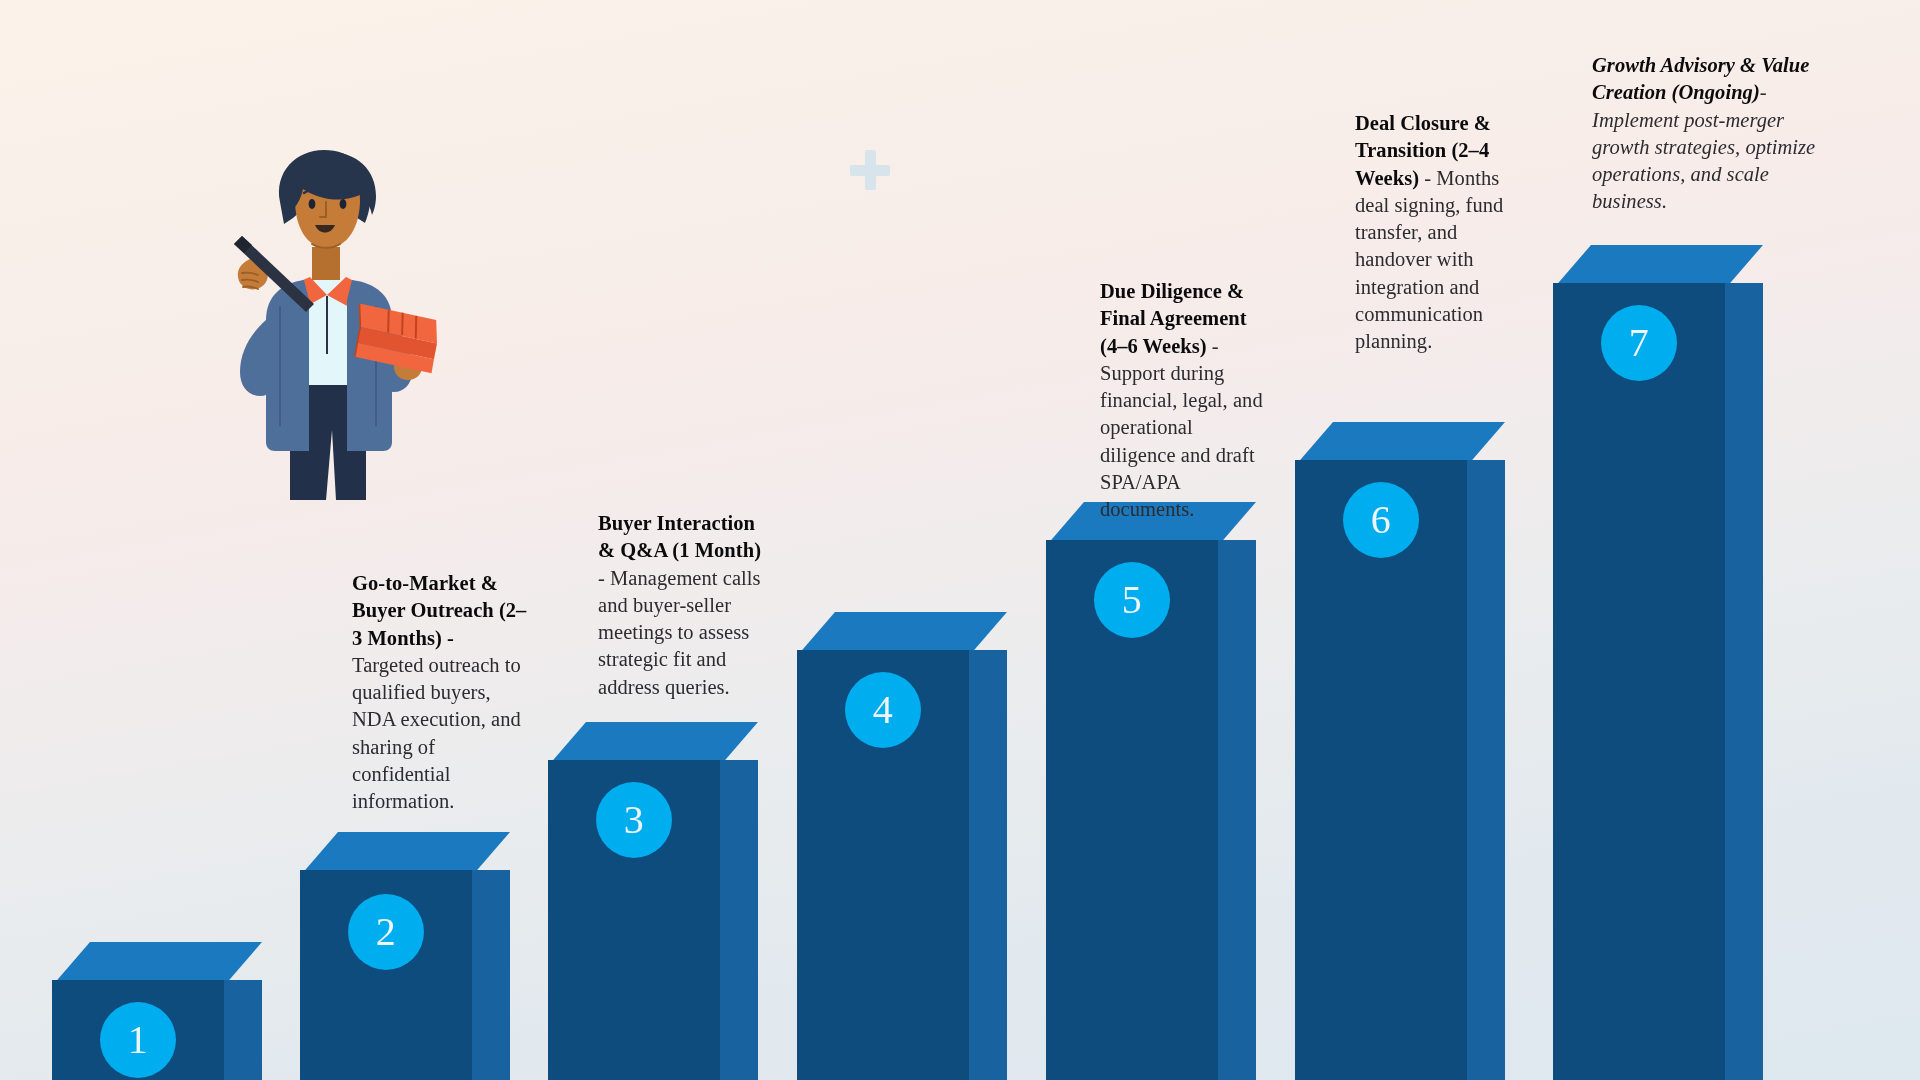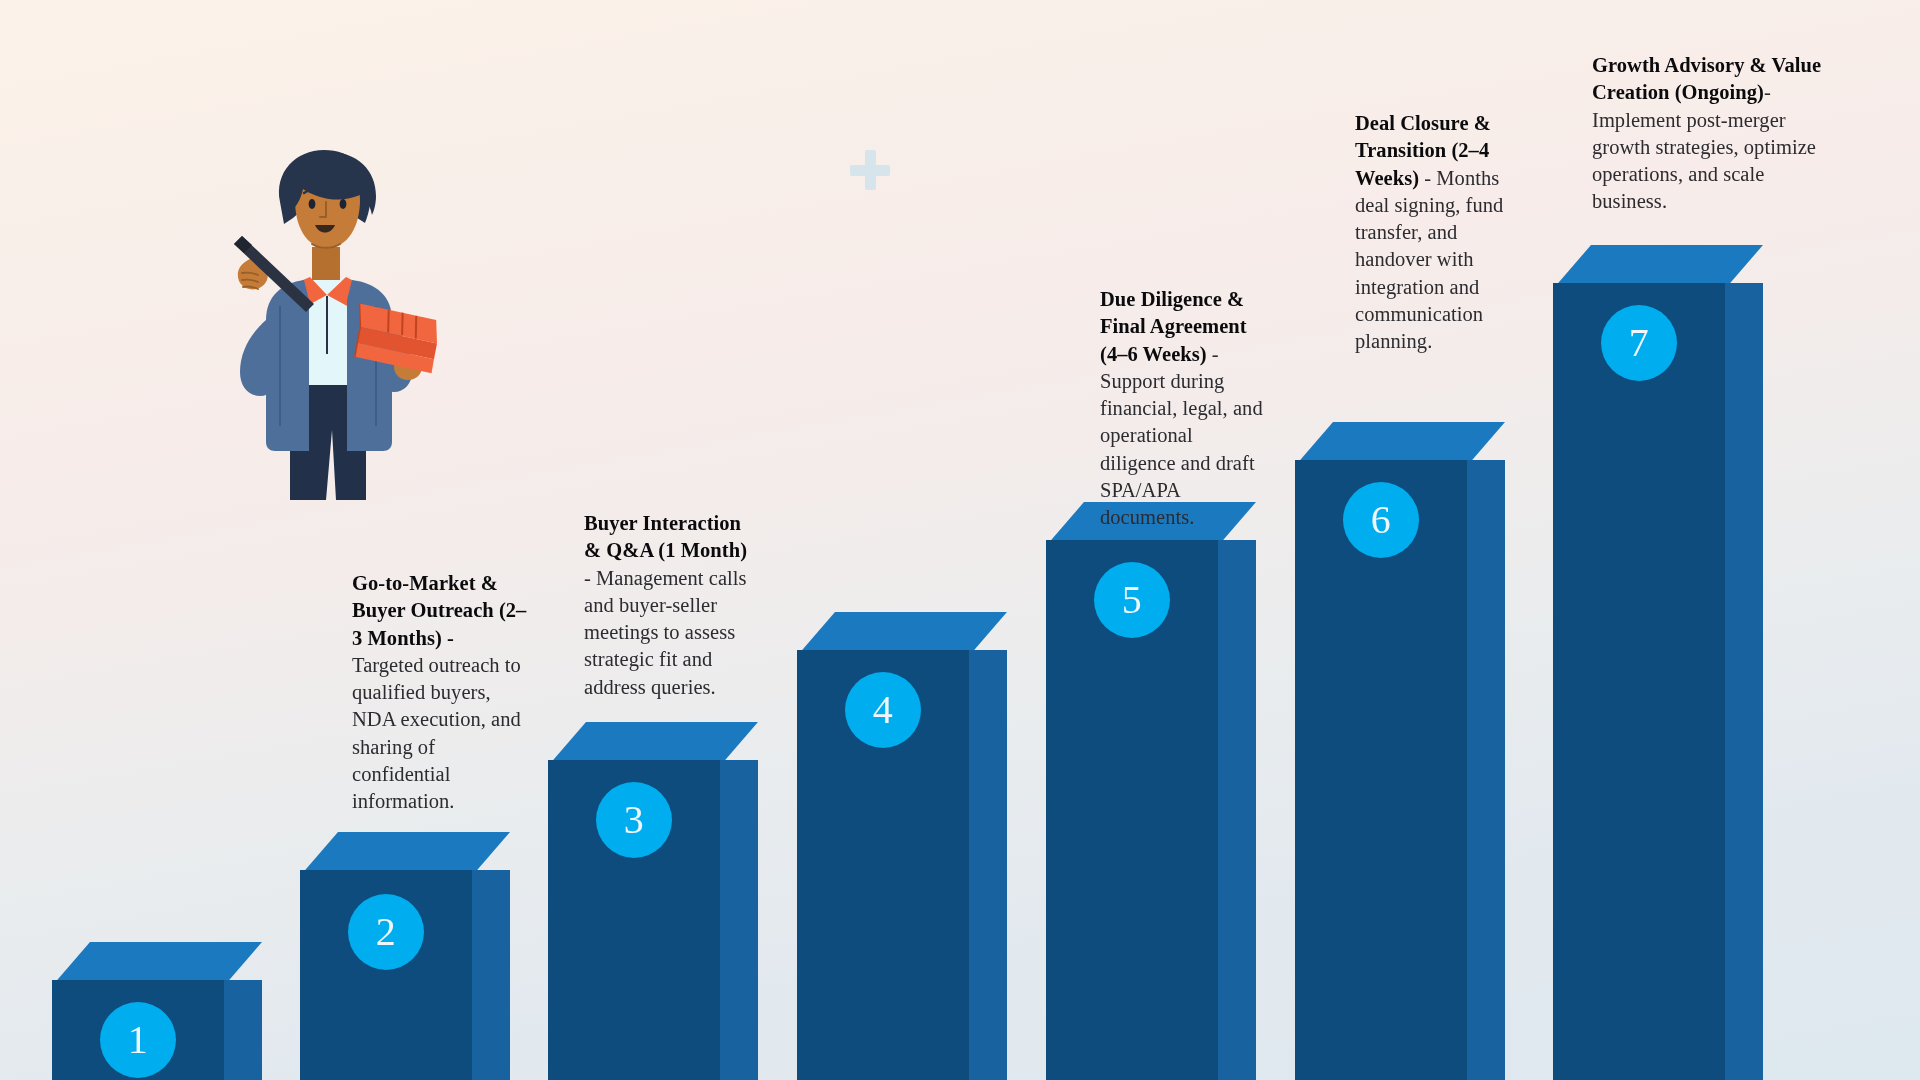--- a/index.html
+++ b/index.html
@@ -235,30 +235,30 @@
     <div class="front" style="top:38px; height:797px;"></div>
     <div class="side" style="left:172px; top:38px; height:797px;"></div>
     <div class="badge" style="top:60px;">7</div>
   </div>
 
 
   <div class="step-text" style="left:352px; top:570px; width:178px;">
     <span class="st-title">Go-to-Market &amp; Buyer Outreach (2–3 Months) -</span><span class="st-body"> Targeted outreach to qualified buyers, NDA execution, and sharing of confidential information.</span>
   </div>
 
-  <div class="step-text" style="left:584px; top:510px; width:175px;">
+  <div class="step-text" style="left:598px; top:510px; width:175px;">
     <span class="st-title">Buyer Interaction &amp; Q&amp;A (1 Month)</span><span class="st-body"> - Management calls and buyer-seller meetings to assess strategic fit and address queries.</span>
   </div>
 
 
-  <div class="step-text" style="left:1100px; top:278px; width:165px;margin-top:8px;">
+  <div class="step-text" style="left:1100px; top:278px; width:165px;">
     <span class="st-title">Due Diligence &amp; Final Agreement (4–6 Weeks)</span><span class="st-body"> - Support during financial, legal, and operational diligence and draft SPA/APA documents.</span>
   </div>
 
   <div class="step-text" style="left:1355px; top:110px; width:150px;">
     <span class="st-title">Deal Closure &amp; Transition (2–4 Weeks)</span><span class="st-body"> - Months deal signing, fund transfer, and handover with integration and communication planning.</span>
   </div>
 
-  <div class="step-text" style="left:1592px; top:52px; width:230px;">
+  <div class="step-text" style="left:1592px; top:52px; width:230px;font-style:italic;">
     <span class="st-title">Growth Advisory &amp; Value Creation (Ongoing)</span><span class="st-body">-Implement post-merger growth strategies, optimize operations, and scale business.</span>
   </div>
 
 </div>
 
 </body></html>

